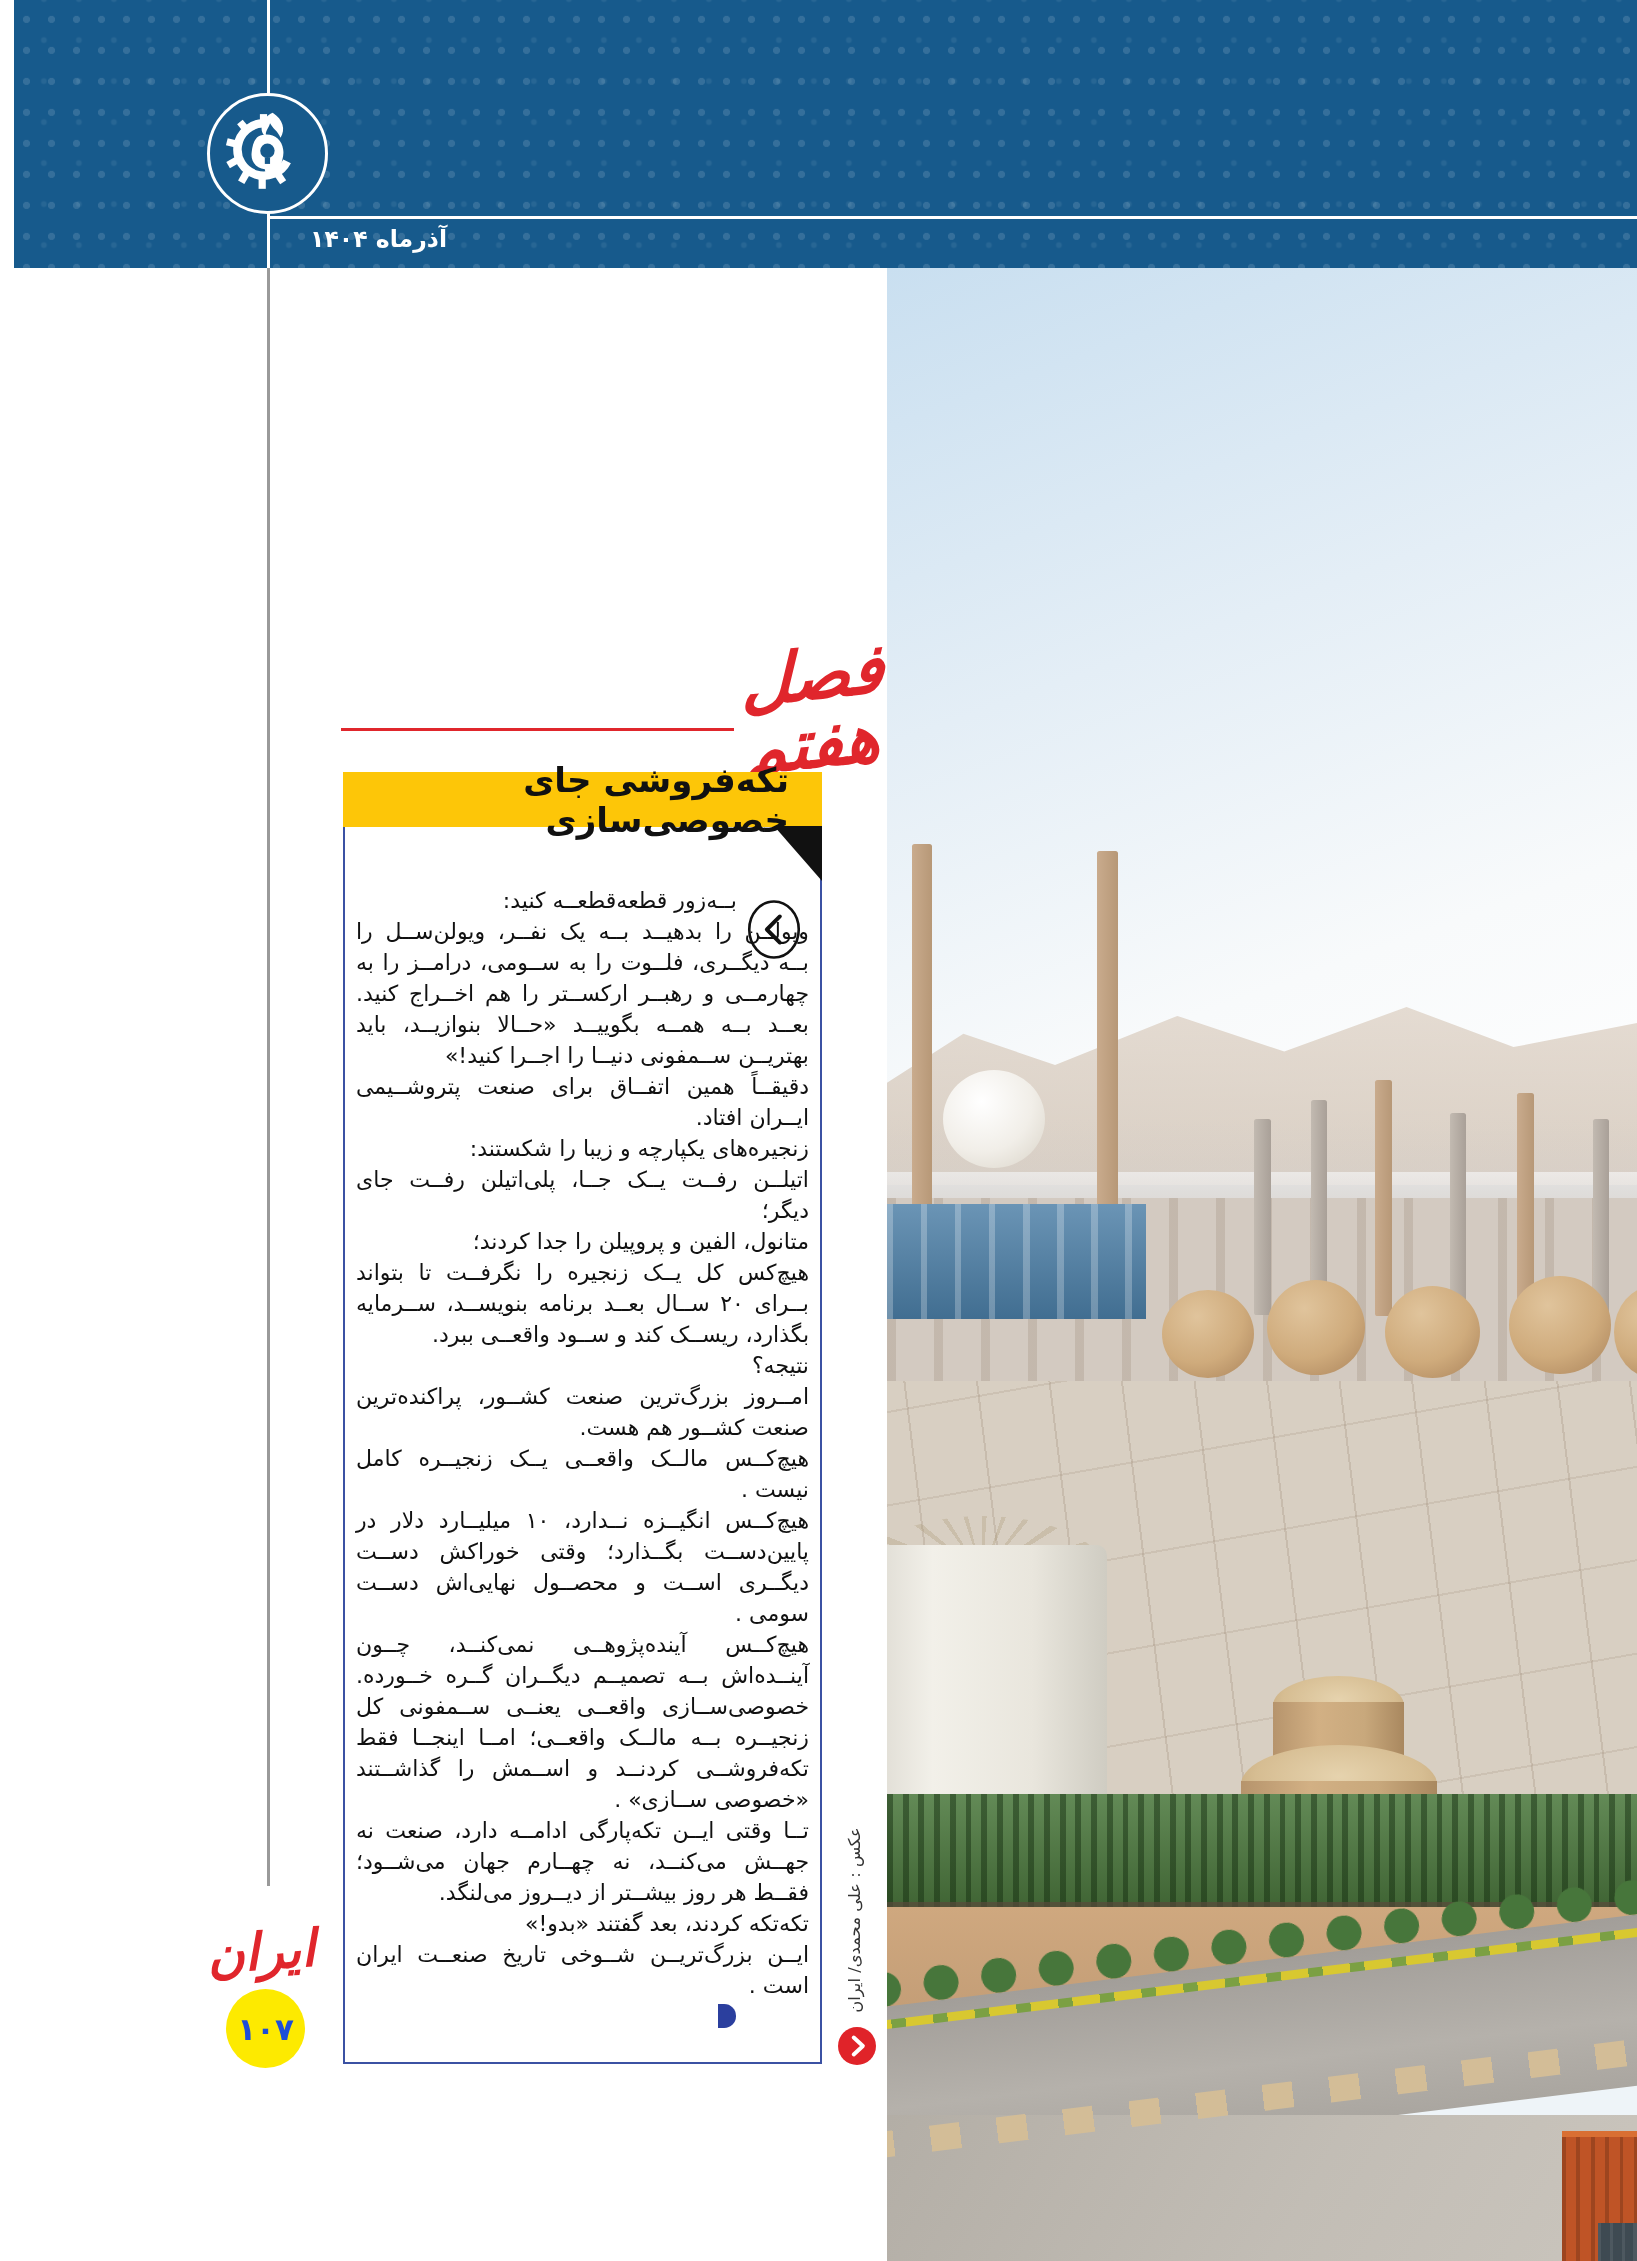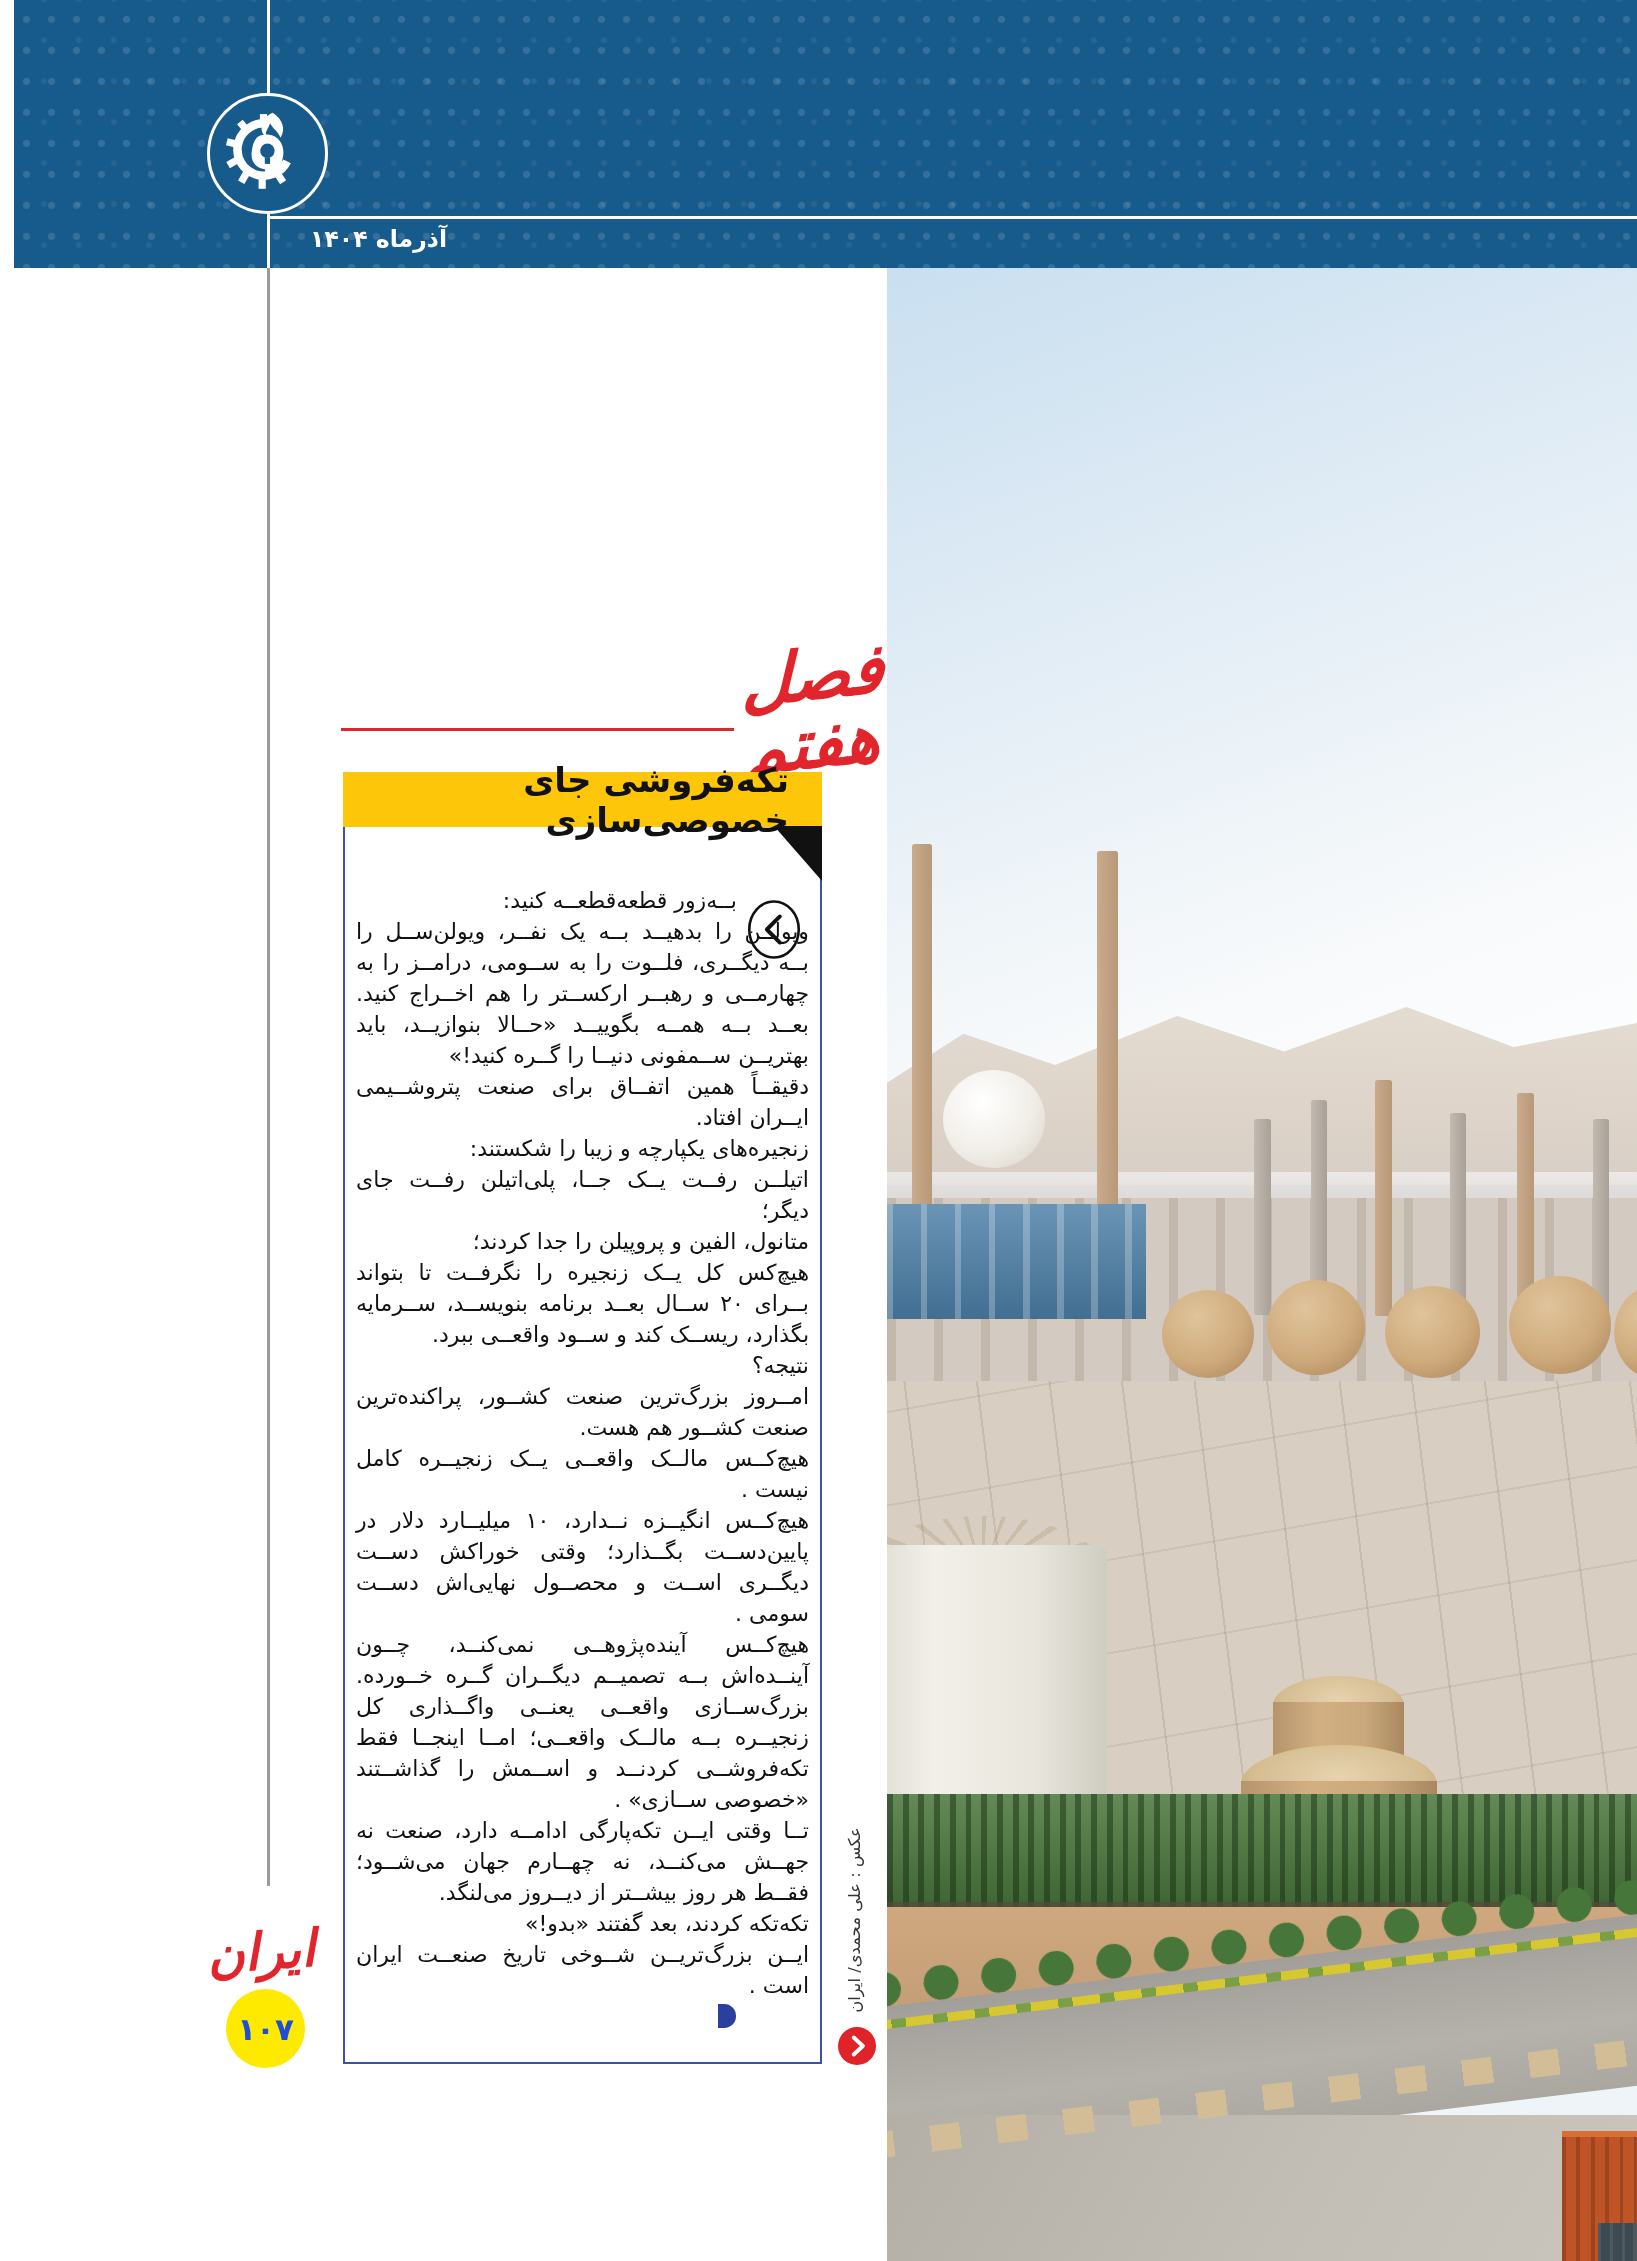--- a/index.html
+++ b/index.html
@@ -157,42 +157,42 @@
   <div class="fold-triangle"></div>
 
   <div class="article-box"></div>
 
   <div class="article-text">
       <div class="ln ind">بــه‌زور قطعه‌قطعــه کنید:</div>
       <div class="ln j">ویولــن را بدهیــد بــه یک نفــر، ویولن‌ســل را</div>
       <div class="ln j">بــه دیگــری، فلــوت را به ســومی، درامــز را به</div>
       <div class="ln j">چهارمــی و رهبــر ارکســتر را هم اخــراج کنید.</div>
       <div class="ln j">بعــد بــه همــه بگوییــد «حــالا بنوازیــد، باید</div>
-      <div class="ln">بهتریــن ســمفونی دنیــا را گــره کنید!»</div>
+      <div class="ln">بهتریــن ســمفونی دنیــا را اجــرا کنید!»</div>
       <div class="ln j">دقیقــاً همین اتفــاق برای صنعت پتروشــیمی</div>
       <div class="ln">ایــران افتاد.</div>
       <div class="ln">زنجیره‌های یکپارچه و زیبا را شکستند:</div>
       <div class="ln j">اتیلــن رفــت یــک جــا، پلی‌اتیلن رفــت جای</div>
       <div class="ln">دیگر؛</div>
       <div class="ln">متانول، الفین و پروپیلن را جدا کردند؛</div>
       <div class="ln j">هیچ‌کس کل یــک زنجیره را نگرفــت تا بتواند</div>
       <div class="ln j">بــرای ۲۰ ســال بعــد برنامه بنویســد، ســرمایه</div>
       <div class="ln">بگذارد، ریســک کند و ســود واقعــی ببرد.</div>
       <div class="ln">نتیجه؟</div>
       <div class="ln j">امــروز بزرگ‌ترین صنعت کشــور، پراکنده‌ترین</div>
       <div class="ln">صنعت کشــور هم هست.</div>
       <div class="ln j">هیچ‌کــس مالــک واقعــی یــک زنجیــره کامل</div>
       <div class="ln">نیست .</div>
       <div class="ln j">هیچ‌کــس انگیــزه نــدارد، ۱۰ میلیــارد دلار در</div>
       <div class="ln j">پایین‌دســت بگــذارد؛ وقتی خوراکش دســت</div>
       <div class="ln j">دیگــری اســت و محصــول نهایی‌اش دســت</div>
       <div class="ln">سومی .</div>
       <div class="ln j">هیچ‌کــس آینده‌پژوهــی نمی‌کنــد، چــون</div>
       <div class="ln j">آینــده‌اش بــه تصمیــم دیگــران گــره خــورده.</div>
-      <div class="ln j">بزرگ‌ســازی واقعــی یعنــی واگــذاری کل</div>
+      <div class="ln j">خصوصی‌ســازی واقعــی یعنــی ســمفونی کل</div>
       <div class="ln j">زنجیــره بــه مالــک واقعــی؛ امــا اینجــا فقط</div>
       <div class="ln j">تکه‌فروشــی کردنــد و اســمش را گذاشــتند</div>
       <div class="ln">«خصوصی ســازی» .</div>
       <div class="ln j">تــا وقتی ایــن تکه‌پارگی ادامــه دارد، صنعت نه</div>
       <div class="ln j">جهــش می‌کنــد، نه چهــارم جهان می‌شــود؛</div>
       <div class="ln">فقــط هر روز بیشــتر از دیــروز می‌لنگد.</div>
       <div class="ln">تکه‌تکه کردند، بعد گفتند «بدو!»</div>
       <div class="ln j">ایــن بزرگ‌تریــن شــوخی تاریخ صنعــت ایران</div>
       <div class="ln">است .</div>
     </div>

